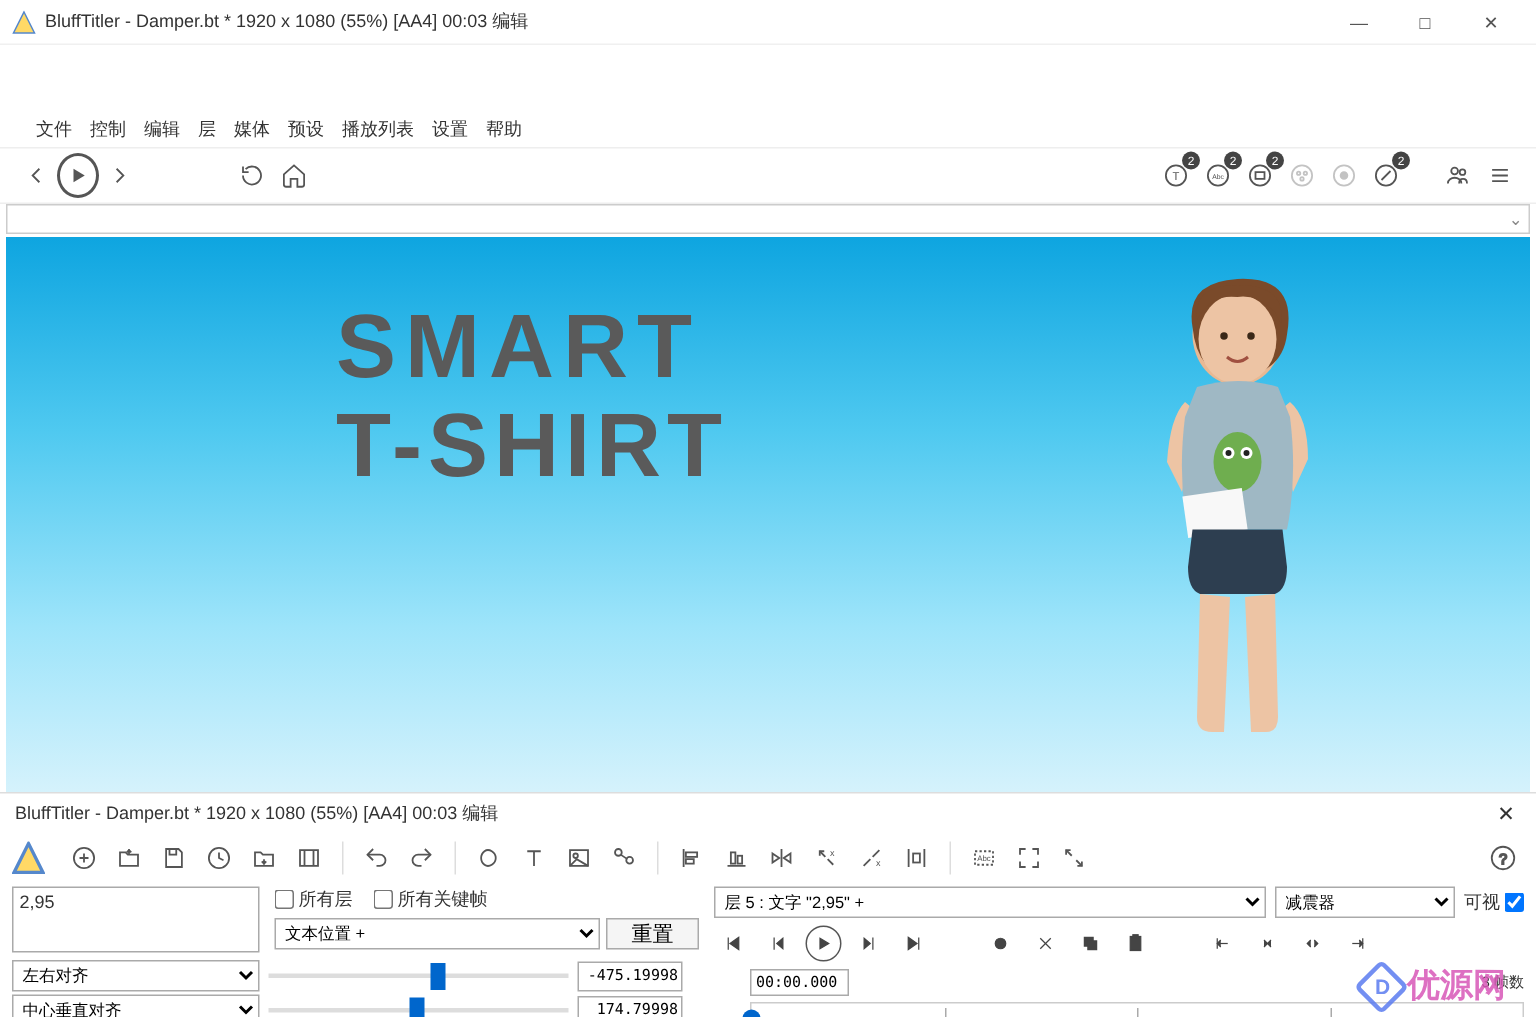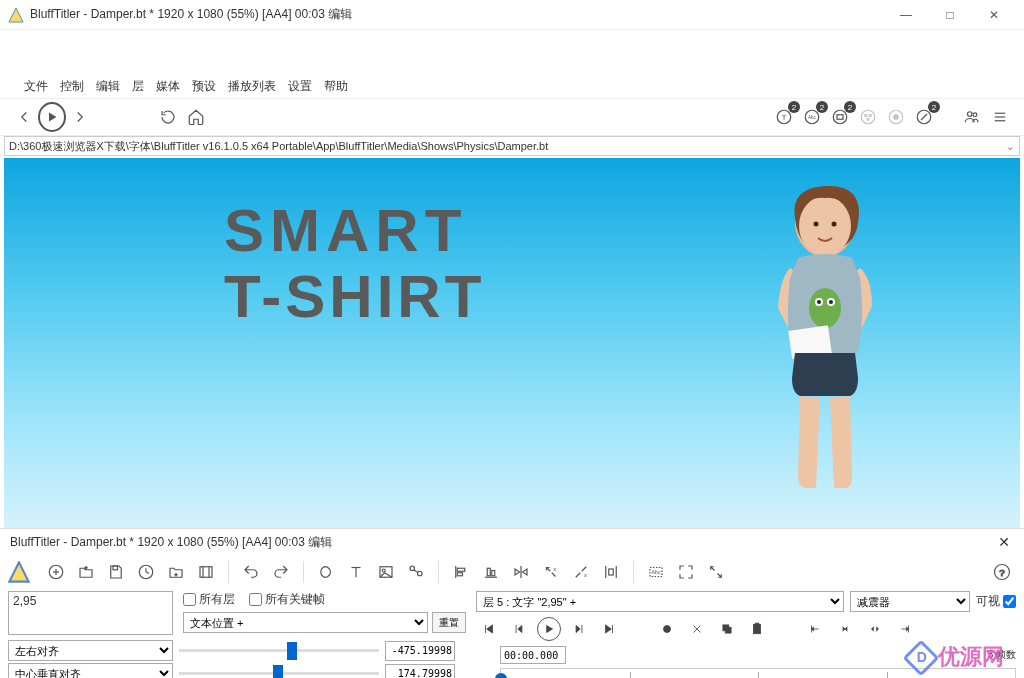--- a/index.html
+++ b/index.html
@@ -33,21 +33,21 @@
 .field-box { width: 165px; height: 44px; border: 1px solid #aaa; padding: 2px 4px; font-size: 12px; }
 select { height: 21px; border: 1px solid #aaa; font-size: 11px; padding: 0 2px; background: #fff; }
 .chk { display: flex; align-items: center; gap: 3px; font-size: 12px; }
 .chk input { width: 13px; height: 13px; }
 .slider-row { display: flex; align-items: center; gap: 6px; height: 23px; }
 .slider-row select { width: 165px; }
 .slider-track { width: 200px; height: 16px; position: relative; display: flex; align-items: center; }
 .slider-track .tline { position: absolute; left: 0; right: 0; height: 3px; background: #ddd; }
 .slider-track .thumb { position: absolute; width: 10px; height: 18px; background: #0066cc; top: -1px; }
 .valbox { width: 70px; height: 20px; border: 1px solid #aaa; font-size: 10px; padding: 2px; text-align: right; font-family: monospace; }
-.btn { height: 21px; border: 1px solid #aaa; background: #f5f5f5; padding: 0 6px; font-size: 10px; }
+.btn { height: 21px; border: 1px solid #aaa; background: #f5f5f5; padding: 0 16px; font-size: 14px; }
 .playbar { display: flex; align-items: center; gap: 4px; }
 .playbar .pb { width: 26px; height: 26px; display: flex; align-items: center; justify-content: center; }
 .playbar svg { width: 14px; height: 14px; stroke: #444; fill: #444; stroke-width: 1.4; }
 .timeline { display: flex; align-items: center; gap: 6px; margin-top: 4px; margin-left: 24px; }
 .timebox { width: 66px; height: 18px; border: 1px solid #aaa; font-size: 10px; padding: 1px 3px; font-family: monospace; }
 .tl-track { flex: 1; height: 22px; position: relative; border: 1px solid #ccc; }
 .tl-track .line { position: absolute; left: 0; right: 0; top: 50%; height: 1px; background: #bbb; }
 .tl-track .key { position: absolute; width: 12px; height: 12px; background: #0066cc; border-radius: 50%; top: 50%; transform: translate(-50%, -50%); }
 .tl-track .tick { position: absolute; width: 1px; height: 6px; background: #aaa; top: 3px; }
 .watermark { position: absolute; right: 20px; bottom: 6px; font-size: 22px; font-weight: bold; color: #d858b8; opacity: 0.85; }
@@ -163,21 +163,20 @@
   <div class="tbtn">
       <svg viewBox="0 0 24 24">
         <line x1="5" y1="7" x2="19" y2="7"></line>
         <line x1="5" y1="12" x2="19" y2="12"></line>
         <line x1="5" y1="17" x2="19" y2="17"></line>
       </svg>
     </div>
 </div>
 
 <div class="pathbar">
-  <span>D:\360极速浏览器X下载\字体\BluffTitler v16.1.0.5 x64 Portable\App\BluffTitler\Media\Shows\Physics\Damper.bt</span>
   <span class="dd">⌄</span>
 </div>
 
 <div class="preview">
   <div class="bigtext">
     <div>SMART</div>
     <div class="l2">T-SHIRT</div>
   </div>
   <svg class="person" viewBox="0 0 200 350">
     <ellipse cx="105" cy="45" rx="30" ry="34" fill="#e8b893"></ellipse>

